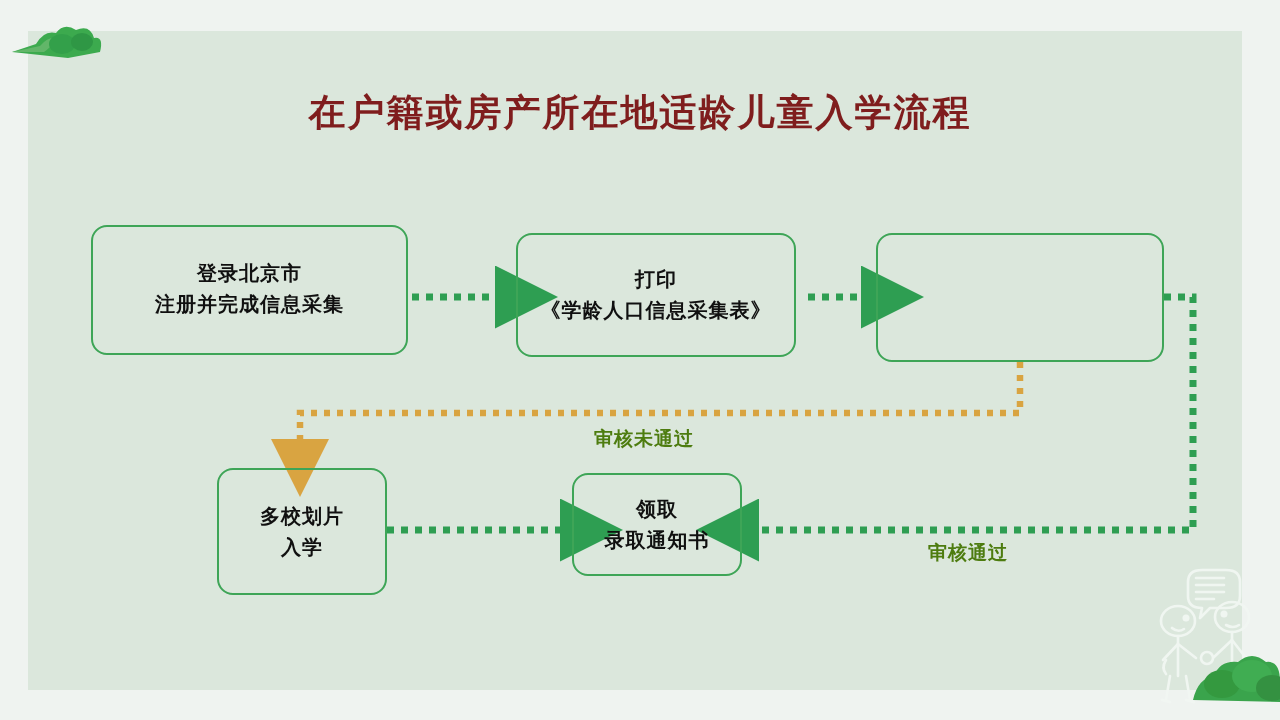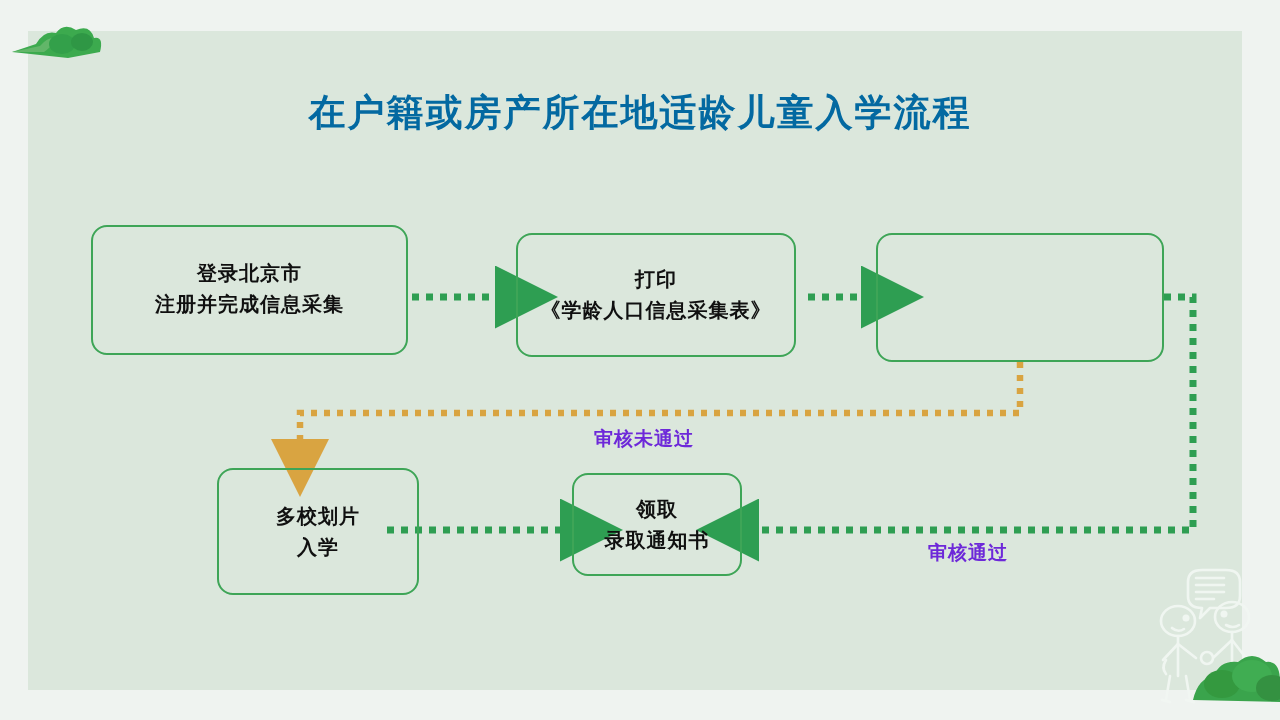--- a/index.html
+++ b/index.html
@@ -36,21 +36,21 @@
   #title {
     position: absolute;
     left: 0;
     top: 88px;
     width: 1280px;
     text-align: center;
     font-family: "DejaVu Serif", "Liberation Serif", serif;
     font-weight: bold;
     font-size: 37px;
     letter-spacing: 2px;
-    color: #0369a1;
+    color: #7f1d1d;
     white-space: nowrap;
   }
   .node {
     position: absolute;
     box-sizing: border-box;
     border: 2.3px solid #3ea557;
     border-radius: 16px;
     background: transparent;
     display: flex;
     flex-direction: column;
@@ -63,21 +63,21 @@
     line-height: 1.55;
     letter-spacing: 1px;
     text-align: center;
   }
   .node .ln { display: block; white-space: nowrap; }
   .edge-label {
     position: absolute;
     font-family: "DejaVu Serif", "Liberation Serif", serif;
     font-weight: bold;
     font-size: 19px;
-    color: #6d28d9;
+    color: #4d7c0f;
     letter-spacing: 1px;
     white-space: nowrap;
   }
 </style>
 </head>
 <body>
 
 <div id="slide">
 
   <div id="panel"></div>
@@ -167,21 +167,21 @@
   </div>
 
   <div class="node" style="left:516px; top:233px; width:280px; height:124px;">
     <span class="ln">打印</span>
     <span class="ln">《学龄人口信息采集表》</span>
   </div>
 
   <div class="node" style="left:876px; top:233px; width:288px; height:129px;">
   </div>
 
-  <div class="node" style="left:217px; top:468px; width:202px; height:127px;">
+  <div class="node" style="left:217px; top:468px; width:170px; height:127px;">
     <span class="ln">多校划片</span>
     <span class="ln">入学</span>
   </div>
 
   <div class="node" style="left:572px; top:473px; width:170px; height:103px;">
     <span class="ln">领取</span>
     <span class="ln">录取通知书</span>
   </div>
 
   <div class="edge-label" style="left:594px; top:426px;">审核未通过</div>

